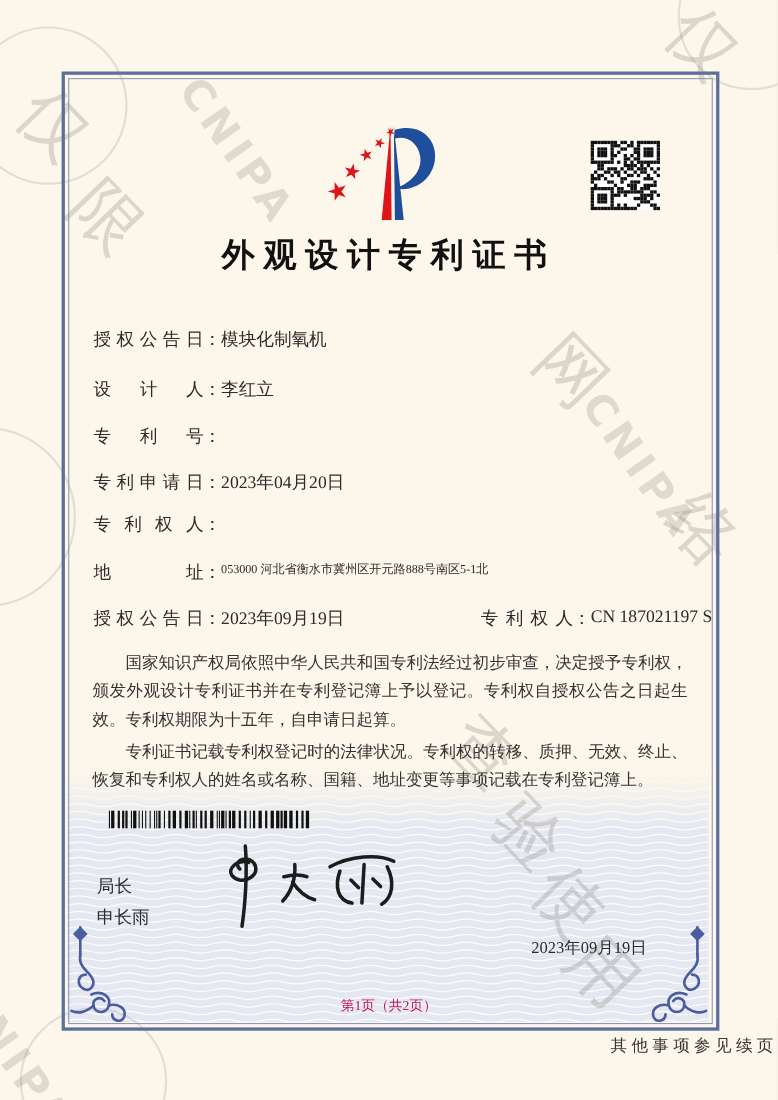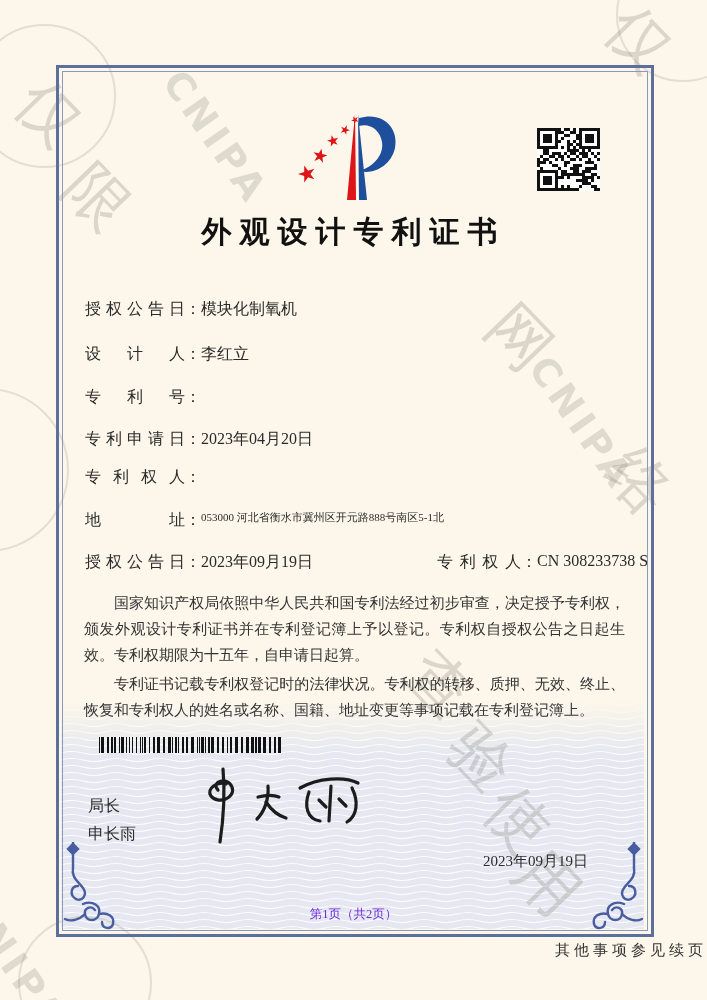--- a/index.html
+++ b/index.html
@@ -45,21 +45,21 @@
   .paras{position:absolute;left:84px;top:590px;width:541px;z-index:2;}
   .paras p{margin:0 0 3px 0;font-size:15px;line-height:26px;text-indent:2em;
            text-align:justify;color:#333;}
   
   .barcode{position:absolute;left:99px;top:737px;width:184px;height:16px;display:flex;z-index:2;}
   .barcode div{height:100%;}
   .sig-title{position:absolute;left:88px;top:796px;font-size:16px;z-index:2;}
   .sig-name{position:absolute;left:88px;top:824px;font-size:16px;z-index:2;}
   .signature{position:absolute;left:192px;top:764px;z-index:2;}
   .grant-date-bottom{position:absolute;left:483px;top:852px;font-size:15px;z-index:2;}
-  .page-no{position:absolute;left:0;top:906px;width:707px;text-align:center;font-size:12.5px;color:#6d28d9;z-index:2;}
+  .page-no{position:absolute;left:0;top:906px;width:707px;text-align:center;font-size:12.5px;color:#be185d;z-index:2;}
   .footer-note{position:absolute;left:0;top:941px;width:707px;text-align:right;
                font-size:15px;letter-spacing:4px;color:#333;z-index:2;}
   .ornament{position:absolute;z-index:2;}
   .orn-r{left:588px;top:842px;}
   .orn-l{left:63px;top:842px;transform:scaleX(-1);}
 </style>
 </head>
 <body>
 
 <div class="page">
@@ -619,21 +619,21 @@
 
   <div class="row" style="top:552px;width:540px;">
     <span class="grant-group">
       <span class="lbl">授权公告日</span>
         <span class="colon">：</span>
         <span class="val">2023年09月19日</span>
     </span>
     <span class="grant2">
       <span class="lbl">专利权人</span>
         <span class="colon">：</span>
-        <span class="val">CN 308233738 S</span>
+        <span class="val">CN 187021197 S</span>
     </span>
   </div>
 
   <div class="paras">
     <p>国家知识产权局依照中华人民共和国专利法经过初步审查，决定授予专利权，颁发外观设计专利证书并在专利登记簿上予以登记。专利权自授权公告之日起生效。专利权期限为十五年，自申请日起算。</p>
     <p>专利证书记载专利权登记时的法律状况。专利权的转移、质押、无效、终止、恢复和专利权人的姓名或名称、国籍、地址变更等事项记载在专利登记簿上。</p>
   </div>
 
   <div class="barcode" id="barcode-box">
       <div style="width: 1px; background: rgb(17, 17, 17);"></div>

